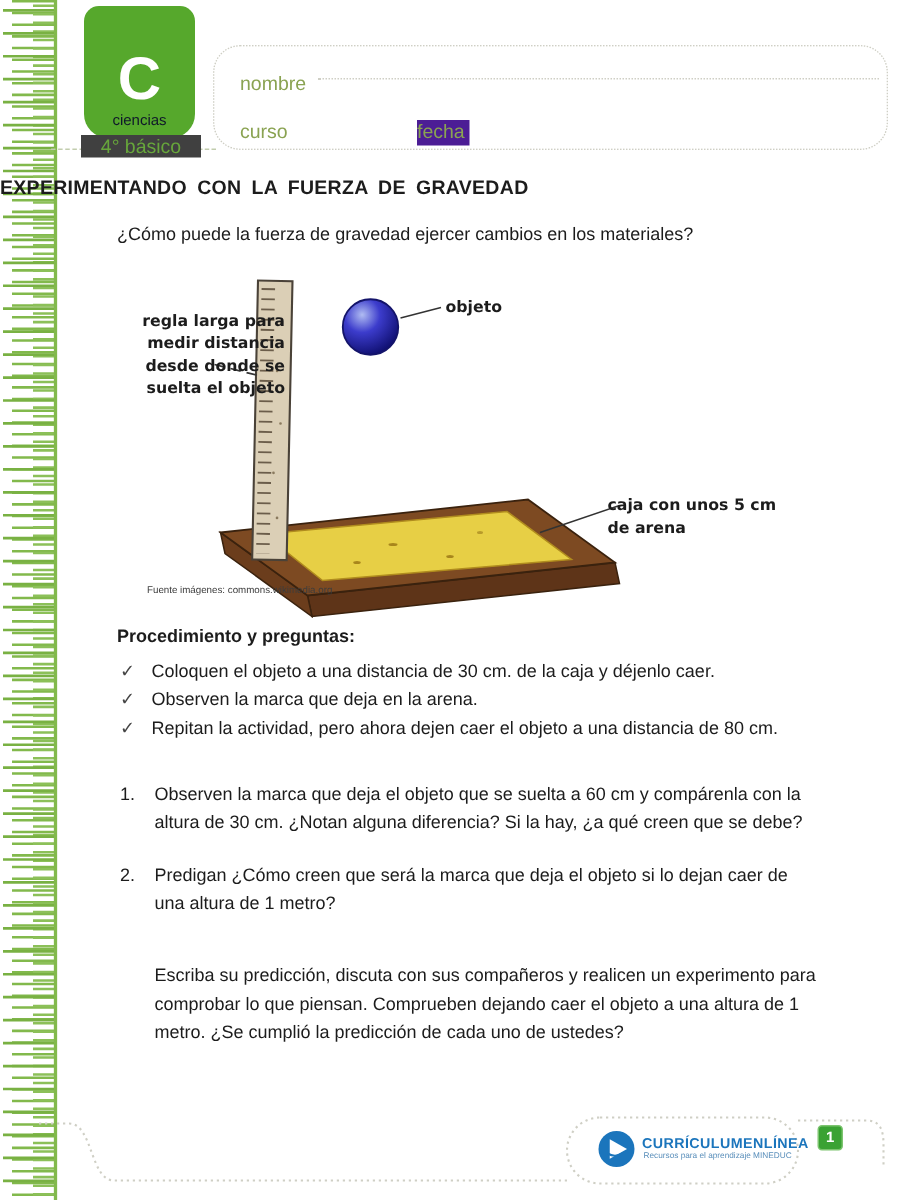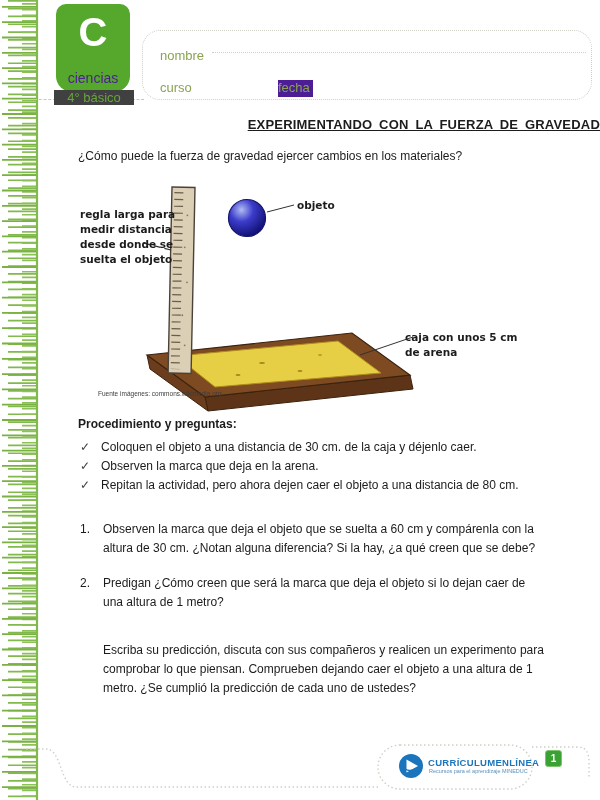--- a/index.html
+++ b/index.html
@@ -14,21 +14,21 @@
   #ruler-border { left:0; top:0; }
 
   
   .badge {
     left:56px; top:4px; width:74px; height:88px;
     background:#56a82c; border-radius:10px 10px 16px 16px;
     display:flex; flex-direction:column; align-items:center; justify-content:flex-end;
     padding-bottom:6px; z-index:3;
   }
   .badge-letter { color:#fff; font-size:40px; font-weight:bold; line-height:40px; }
-  .badge-subject { color:#4c1d95; font-size:14px; margin-top:18px; }
+  .badge-subject { color:#0f172a; font-size:10px; margin-top:2px; }
   .badge-grade {
     left:54px; top:90px; width:80px; text-align:center;
     color:#67a63b; font-size:13px; background:#404040; z-index:3; padding:0 2px;
   }
   .grade-dash { top:99px; height:0; border-top:1.5px dashed #c2cdae; z-index:2; }
   #grade-dash-l { left:34px; width:22px; }
   #grade-dash-r { left:132px; width:12px; }
 
   
   .header-box {
@@ -36,28 +36,28 @@
     border:1.4px dotted #cfcfc5; border-radius:18px;
   }
   .field-label { color:#8aa352; font-size:13px; }
   #nombre-label { left:160px; top:48px; }
   #curso-label  { left:160px; top:80px; background:#fff; padding:0 3px 2px 0; }
   #fecha-label  { left:278px; top:80px; background:#4c1d95; padding:0 3px 2px 0; }
   .dotted-line { height:0; border-bottom:1.4px dotted #cfcfc5; }
   #nombre-line { left:212px; top:52px; width:374px; }
 
   .doc-title {
-    left:0; top:117px; width:600px; text-align:right;
-    font-weight:bold; font-size:13px; word-spacing:3px; letter-spacing:0.2px;text-decoration:underline;
+    left:0; top:117px; width:600px; text-align:left;
+    font-weight:bold; font-size:13px; word-spacing:3px; letter-spacing:0.2px;
   }
   .question { left:78px; top:149px; width:470px; font-size:12px; }
 
   
   .fig-label { font-weight:bold; font-size:10.5px; line-height:15px; white-space:pre-line; font-family:"DejaVu Sans", sans-serif; }
-  #label-ruler { left:80px; top:207px; width:110px; }
+  #label-ruler { left:80px; top:207px; width:110px;text-align:right; }
   #label-objeto { left:297px; top:198px;text-align:right; }
   #label-caja { left:405px; top:330px; width:130px; }
   #fig-source { left:98px; top:390px; font-size:6.5px; color:#3c3c3c; }
 
   .proc-heading { left:78px; top:417px; font-weight:bold; font-size:12px; }
   .checklist { left:80px; top:438px; width:462px; font-size:12px; }
   .check-row { display:flex; line-height:19px; }
   .check-glyph { width:21px; flex:none; color:#444; }
   .qlist { left:80px; top:520px; width:462px; font-size:12px; }
   .q-item { display:flex; line-height:19px; margin-bottom:16px; }

